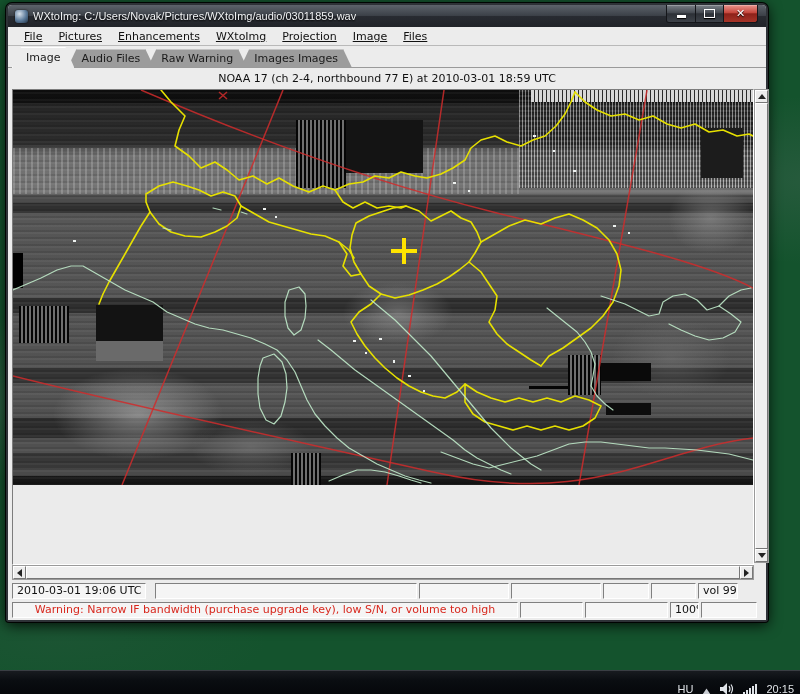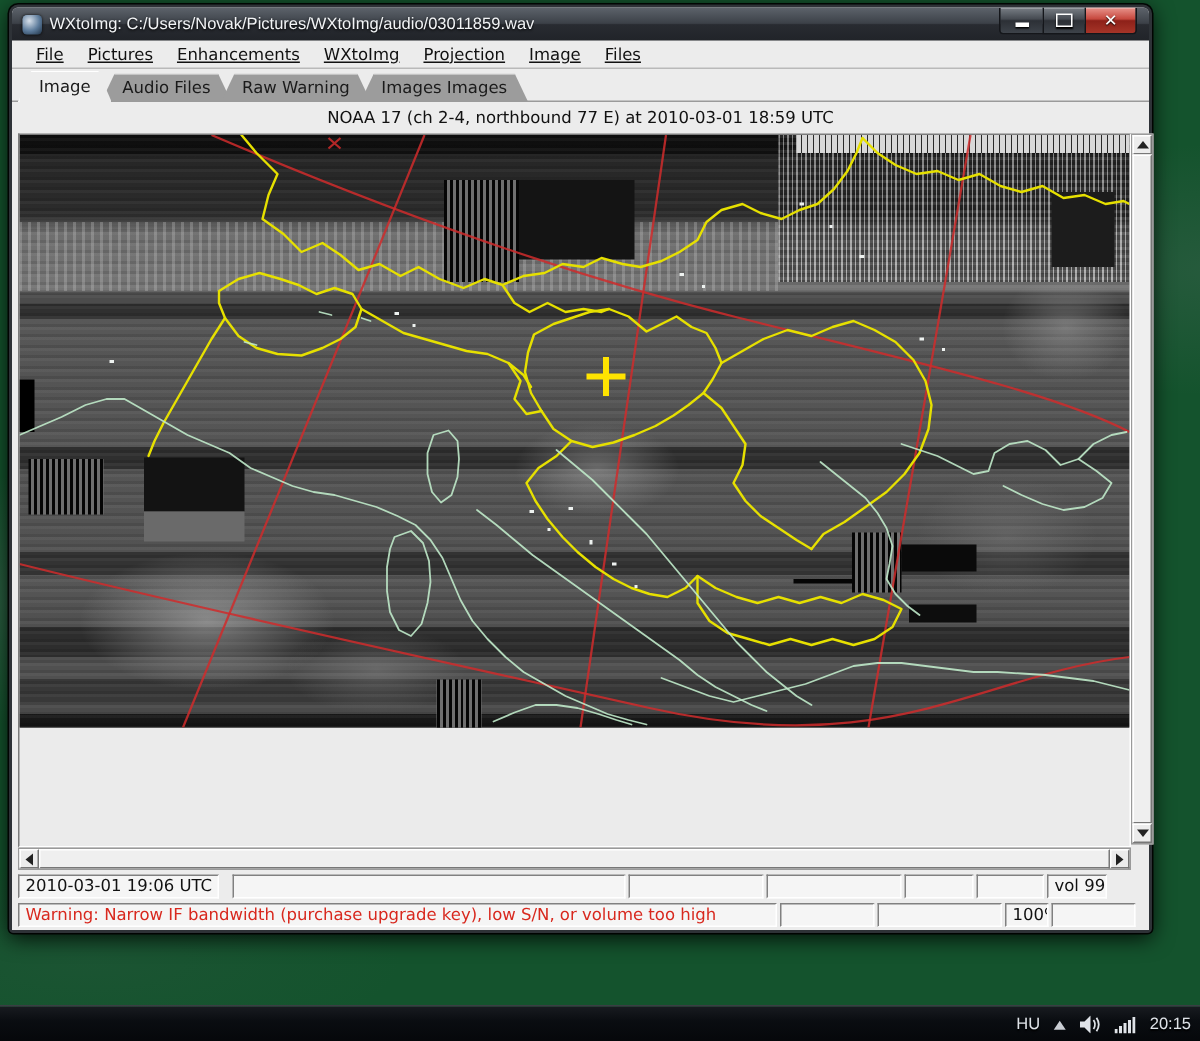--- a/index.html
+++ b/index.html
@@ -103,26 +103,26 @@
   .vscroll .sb-btn{position:absolute;left:0;}
   .vscroll .sb-up{top:0;}
   .vscroll .sb-down{bottom:0;}
 
   
   .status-row1{position:absolute;left:4px;top:515px;width:752px;display:flex;}
   .status-row2{position:absolute;left:4px;top:534px;width:752px;display:flex;}
   .cell{height:16px;background:#f5f5f5;border:1px solid;border-color:#808080 #fff #fff #808080;
     box-sizing:border-box;font-size:11px;color:#111;padding:0 4px;line-height:14px;
     white-space:nowrap;overflow:hidden;margin-right:2px;flex:none;}
-  .warning-cell{color:var(--c-warning);}
+  .warning-cell{color:var(--c-warning);text-align:center;}
 
   
   .taskbar{position:absolute;left:0;top:670px;width:800px;height:24px;
     background:linear-gradient(#181b20,#0a0d11 40%,#05070a);border-top:1px solid #3a3e44;}
-  .tray{position:absolute;right:6px;top:0;height:24px;display:flex;align-items:center;gap:9px;}
+  .tray{position:absolute;right:6px;top:0;height:24px;display:flex;align-items:flex-end;gap:9px;}
   .tray-text{color:#dfe3e8;font-size:11px;font-family:"Liberation Sans",sans-serif;text-shadow:0 1px 1px #000;}
   .tray-icon{display:flex;align-items:center;justify-content:center;}
 </style>
 </head>
 <body>
 
 <div class="desktop">
 
   <div class="window">
 

